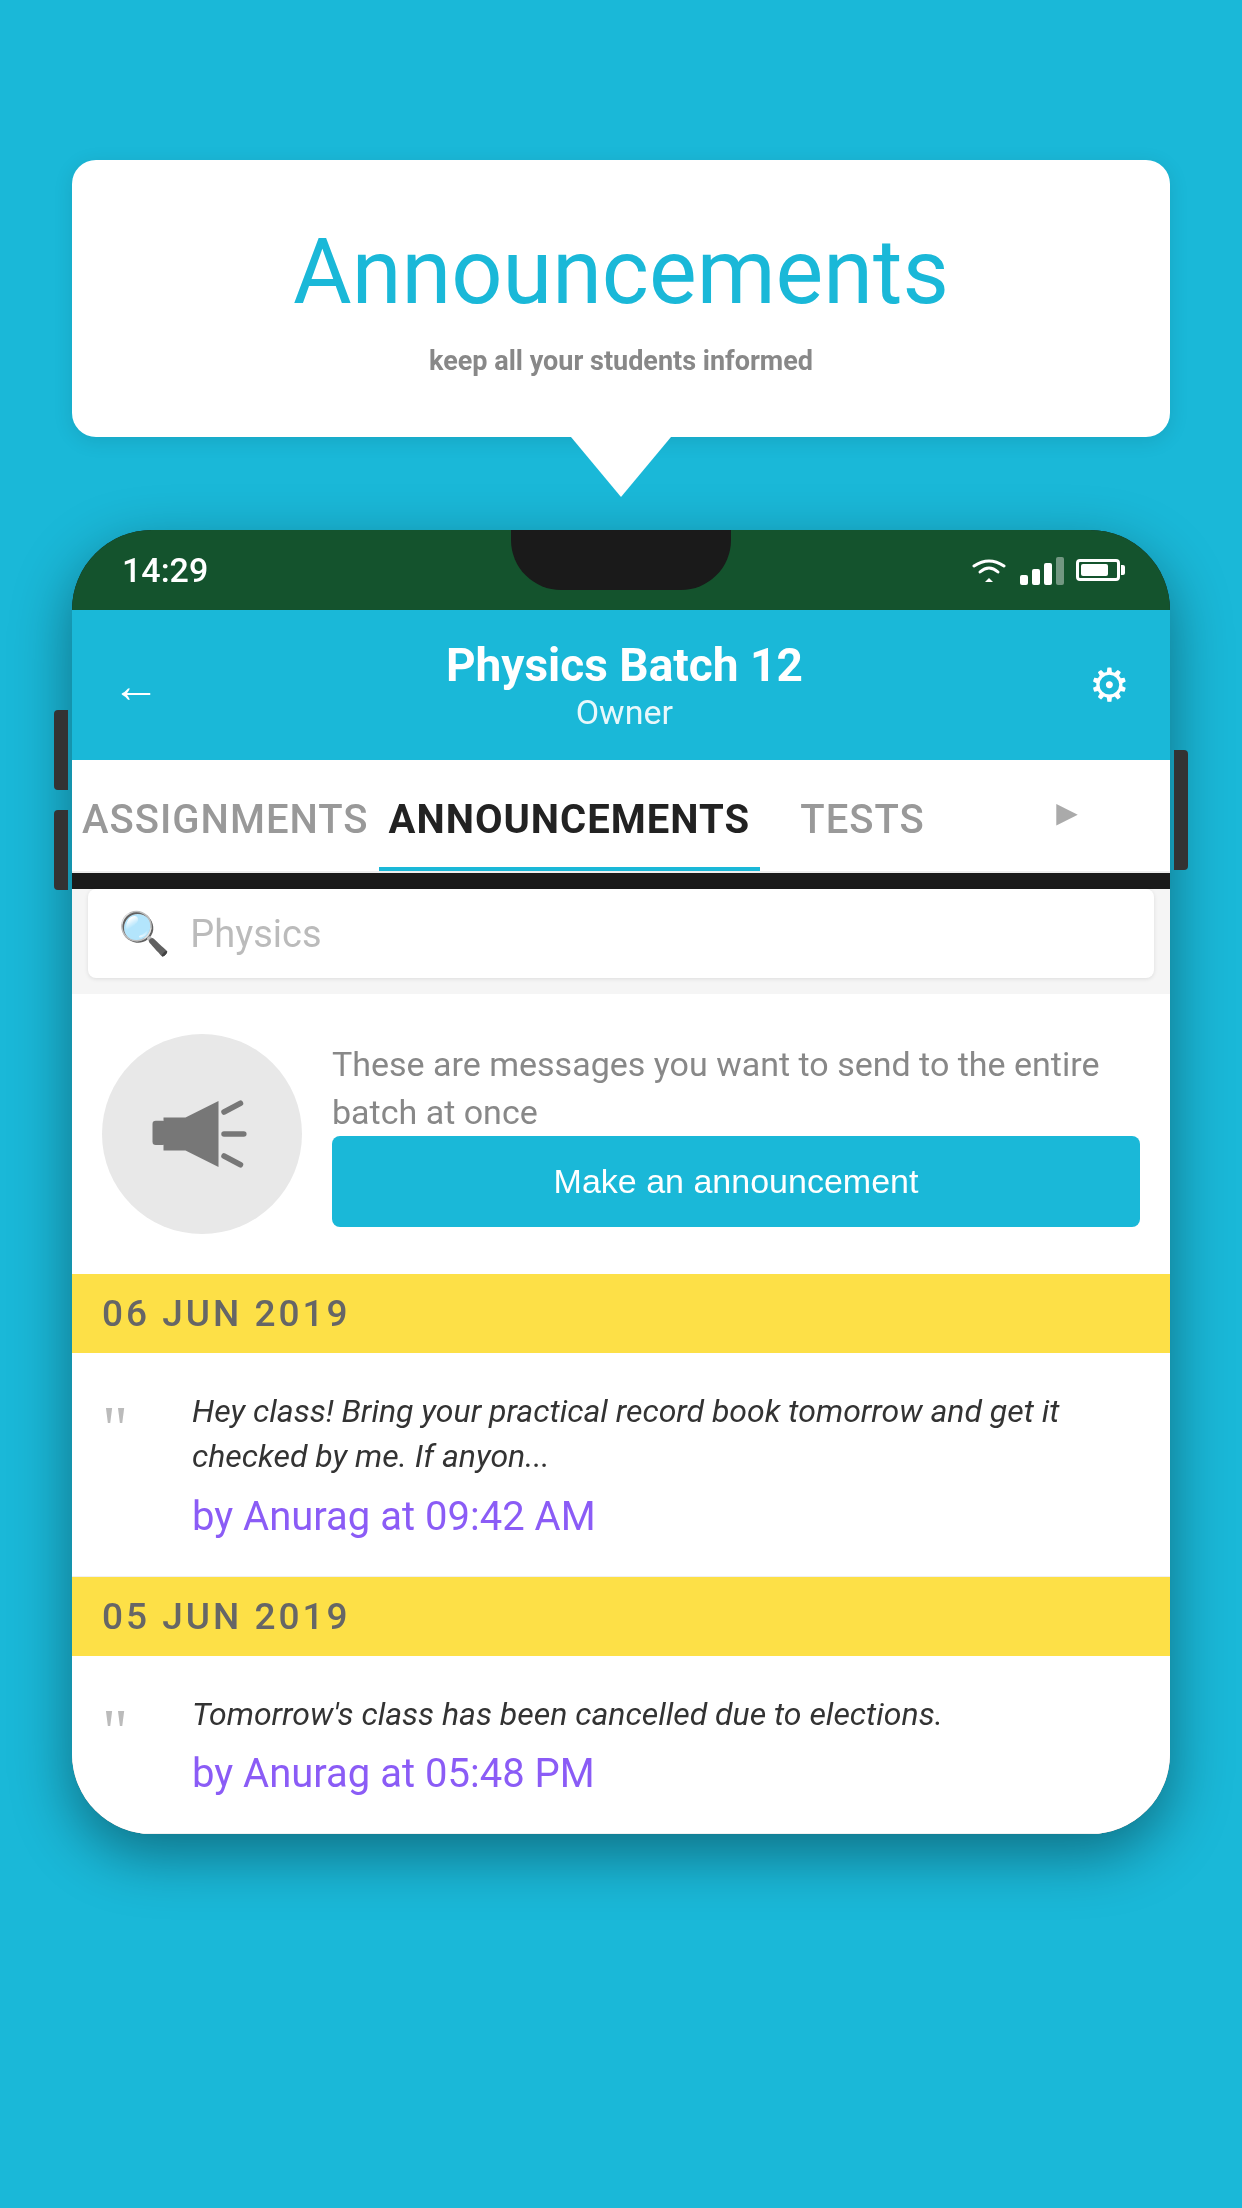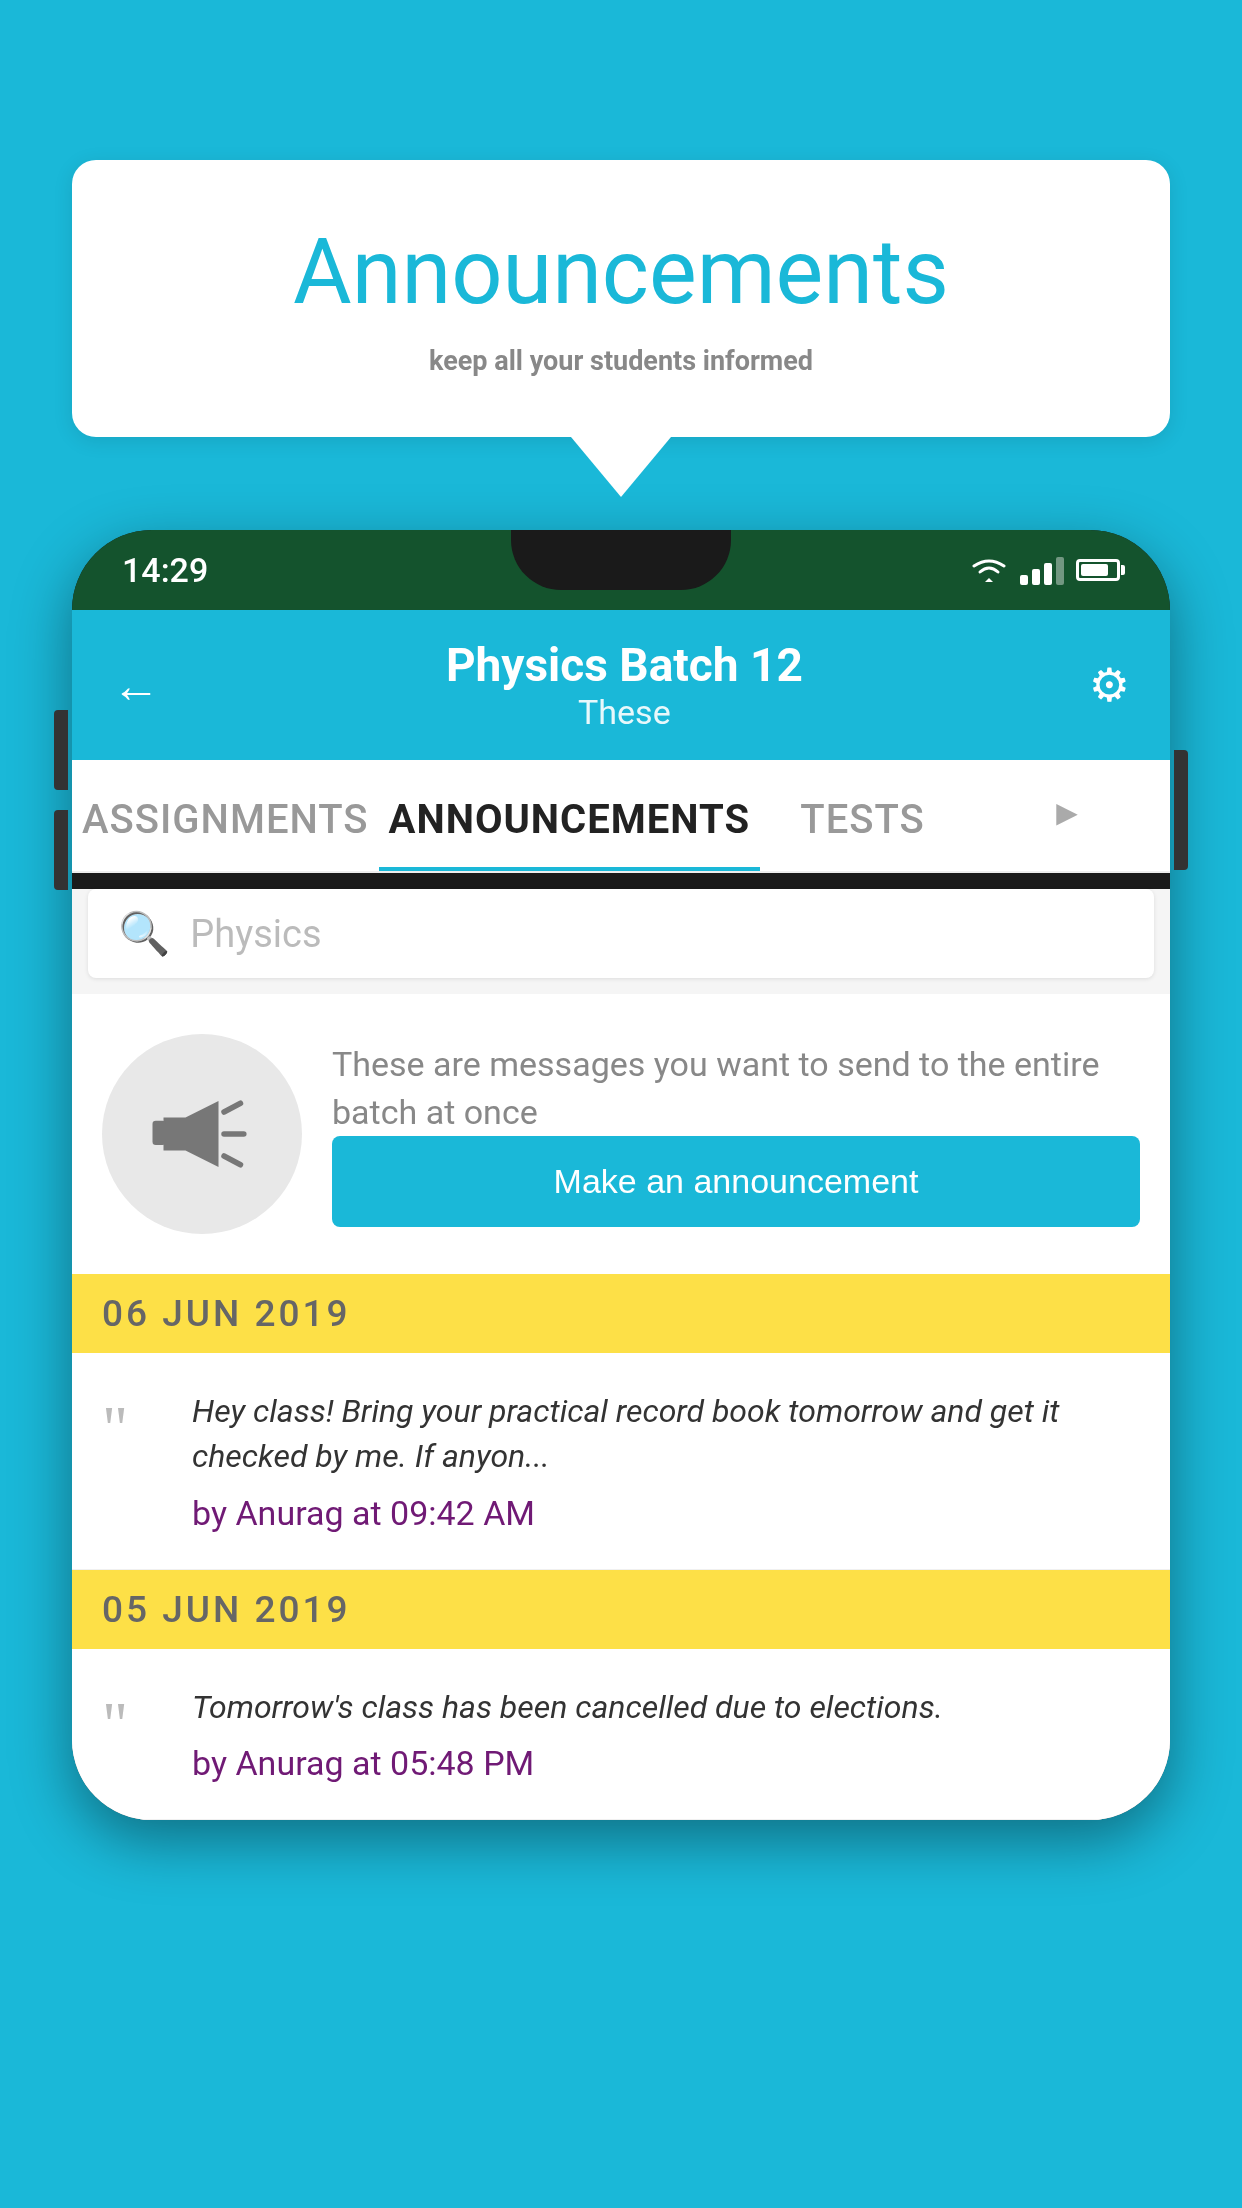--- a/index.html
+++ b/index.html
@@ -325,22 +325,22 @@
 
     .announcement-content {
       color: #333;
       font-size: 32px;
       font-style: italic;
       line-height: 1.4;
       margin-bottom: 14px;
     }
 
     .announcement-meta {
-      color: #701a75;
-      font-size: 34px;
+      color: #8b5cf6;
+      font-size: 40px;
     }
 
     
     .phone-wrapper {
       position: relative;
     }
 
     .phone-side-btn {
       position: absolute;
       right: -18px;
@@ -392,21 +392,21 @@
           <div class="status-icon-battery">
             <div class="battery-fill"></div>
           </div>
         </div>
       </div>
 
       <div class="app-header">
         <span class="back-arrow">←</span>
         <div class="header-center">
           <div class="header-title">Physics Batch 12</div>
-          <div class="header-subtitle">These</div>
+          <div class="header-subtitle">Owner</div>
         </div>
         <span class="settings-icon">⚙</span>
       </div>
 
       <div class="tabs-bar">
         <div class="tab-item">
           <span>ASSIGNMENTS</span>
         </div>
         <div class="tab-item active">
           <span>ANNOUNCEMENTS</span>

